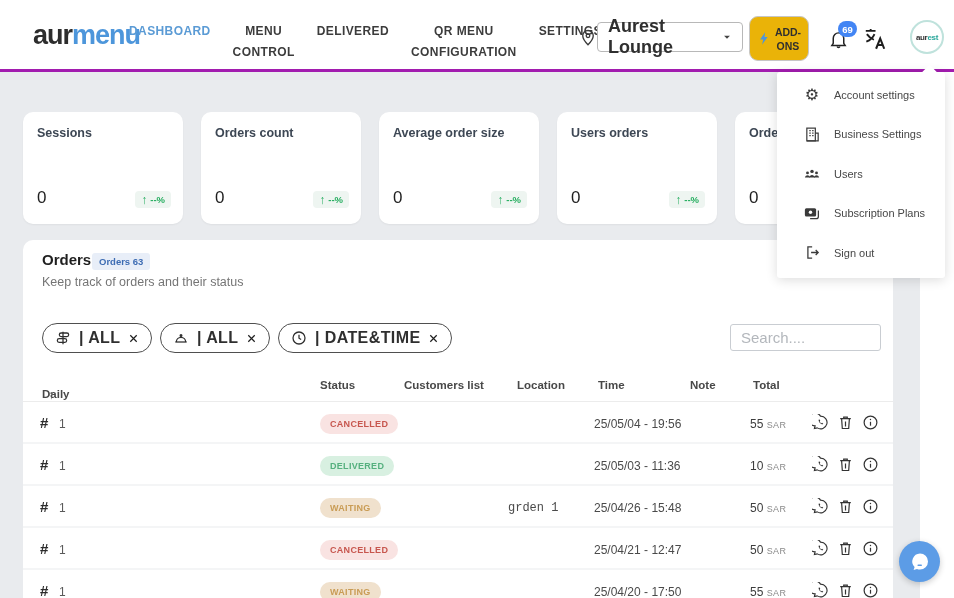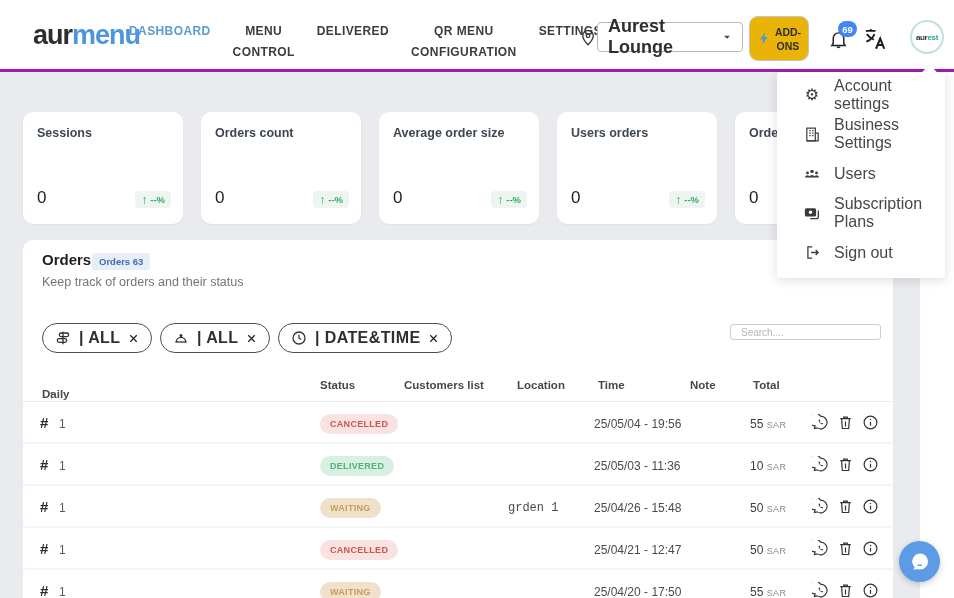--- a/index.html
+++ b/index.html
@@ -40,21 +40,21 @@
   
   .orders-panel { position:absolute; top:240px; left:23px; width:870px; height:400px; background:#fff; border-radius:10px 10px 0 0; z-index:2; }
   .orders-title { position:absolute; left:19px; top:11px; font-size:15px; font-weight:bold; color:#1f1f1f; }
   .orders-count { position:absolute; left:69px; top:13px; background:#e8eef8; color:#3d6cb3; font-size:9.5px; font-weight:bold; padding:3px 7px; border-radius:3px; }
   .orders-sub { position:absolute; left:19px; top:35px; font-size:12.5px; color:#757575; }
   .pill { position:absolute; top:83px; height:30px; border:1px solid #4f4f4f; border-radius:16px; background:#fff; display:flex; align-items:center; gap:8px; padding:0 12px; cursor:pointer; }
   .pill .p-icon { width:16px; height:16px; color:#2f2f2f; }
   .pill .p-label { font-size:16px; font-weight:bold; color:#2f2f2f; letter-spacing:.4px; }
   .pill .p-x { width:11px; height:11px; color:#1f1f1f; }
   .pill1 { left:19px; } .pill2 { left:137px; } .pill3 { left:255px; }
-  .search-box { position:absolute; left:707px; top:84px; width:151px; height:16px; border:1px solid #c9cdd2; border-radius:3px; padding:0 10px; font-size:10px; color:#333; font-family:inherit; }
+  .search-box { position:absolute; left:707px; top:84px; width:151px; height:27px; border:1px solid #c9cdd2; border-radius:3px; padding:0 10px; font-size:15px; color:#333; font-family:inherit; }
   .search-box::placeholder { color:#b3b7bc; }
 
   .thead { position:absolute; top:130px; left:0; width:870px; height:32px; border-bottom:1px solid #ececec; font-size:11.5px; font-weight:bold; color:#484848; }
   .thead span { position:absolute; top:9px; }
   .th-daily { left:19px; } .th-status { left:297px; } .th-cust { left:381px; }
   .th-loc { left:494px; } .th-time { left:575px; } .th-note { left:667px; } .th-total { left:730px; }
   .sort-arr { font-size:12px; margin-left:6px; color:#555; }
 
   .trow { position:absolute; left:0; width:870px; height:42px; border-bottom:2px solid #f4f5f6; background:#fff; }
   .trow .hash { position:absolute; left:17px; top:12px; font-size:15px; font-weight:bold; color:#2c2c2c; }
@@ -71,21 +71,21 @@
   .trow .cur { font-size:9px; color:#8a8a8a; letter-spacing:.4px; }
   .row-actions { position:absolute; right:14px; top:12px; display:flex; gap:8px; }
   .row-actions .act { width:17px; height:17px; color:#333; cursor:pointer; }
   .r0{top:162px;} .r1{top:204px;} .r2{top:246px;} .r3{top:288px;} .r4{top:330px;}
 
   
   .acct-menu { position:absolute; top:72px; left:777px; width:168px; height:206px; background:#fff; border-radius:3px; box-shadow:0 2px 12px rgba(0,0,0,.14); z-index:10; padding-top:3px; }
   .acct-menu::before { content:""; position:absolute; top:-5px; right:10px; width:11px; height:11px; background:#fff; transform:rotate(45deg); }
   .acct-item { height:39.5px; display:flex; align-items:center; gap:13px; padding-left:26px; cursor:pointer; }
   .acct-item .mi { width:18px; height:18px; color:#3a3a3a; flex:none; display:flex; align-items:center; justify-content:center; }
-  .acct-item .ml { font-size:16px; color:#474747; }
+  .acct-item .ml { font-size:11px; color:#474747; }
   .gear-char { font-size:16px; line-height:18px; color:#3a3a3a; font-family:"DejaVu Sans",sans-serif; }
 
   
   .chat-btn { position:absolute; left:899px; top:541px; width:41px; height:41px; border-radius:50%; background:#5c9ce6; z-index:11; box-shadow:0 2px 6px rgba(0,0,0,.2); display:flex; align-items:center; justify-content:center; cursor:pointer; }
 
   svg { display:block; }
 </style>
 </head>
 <body>
 

